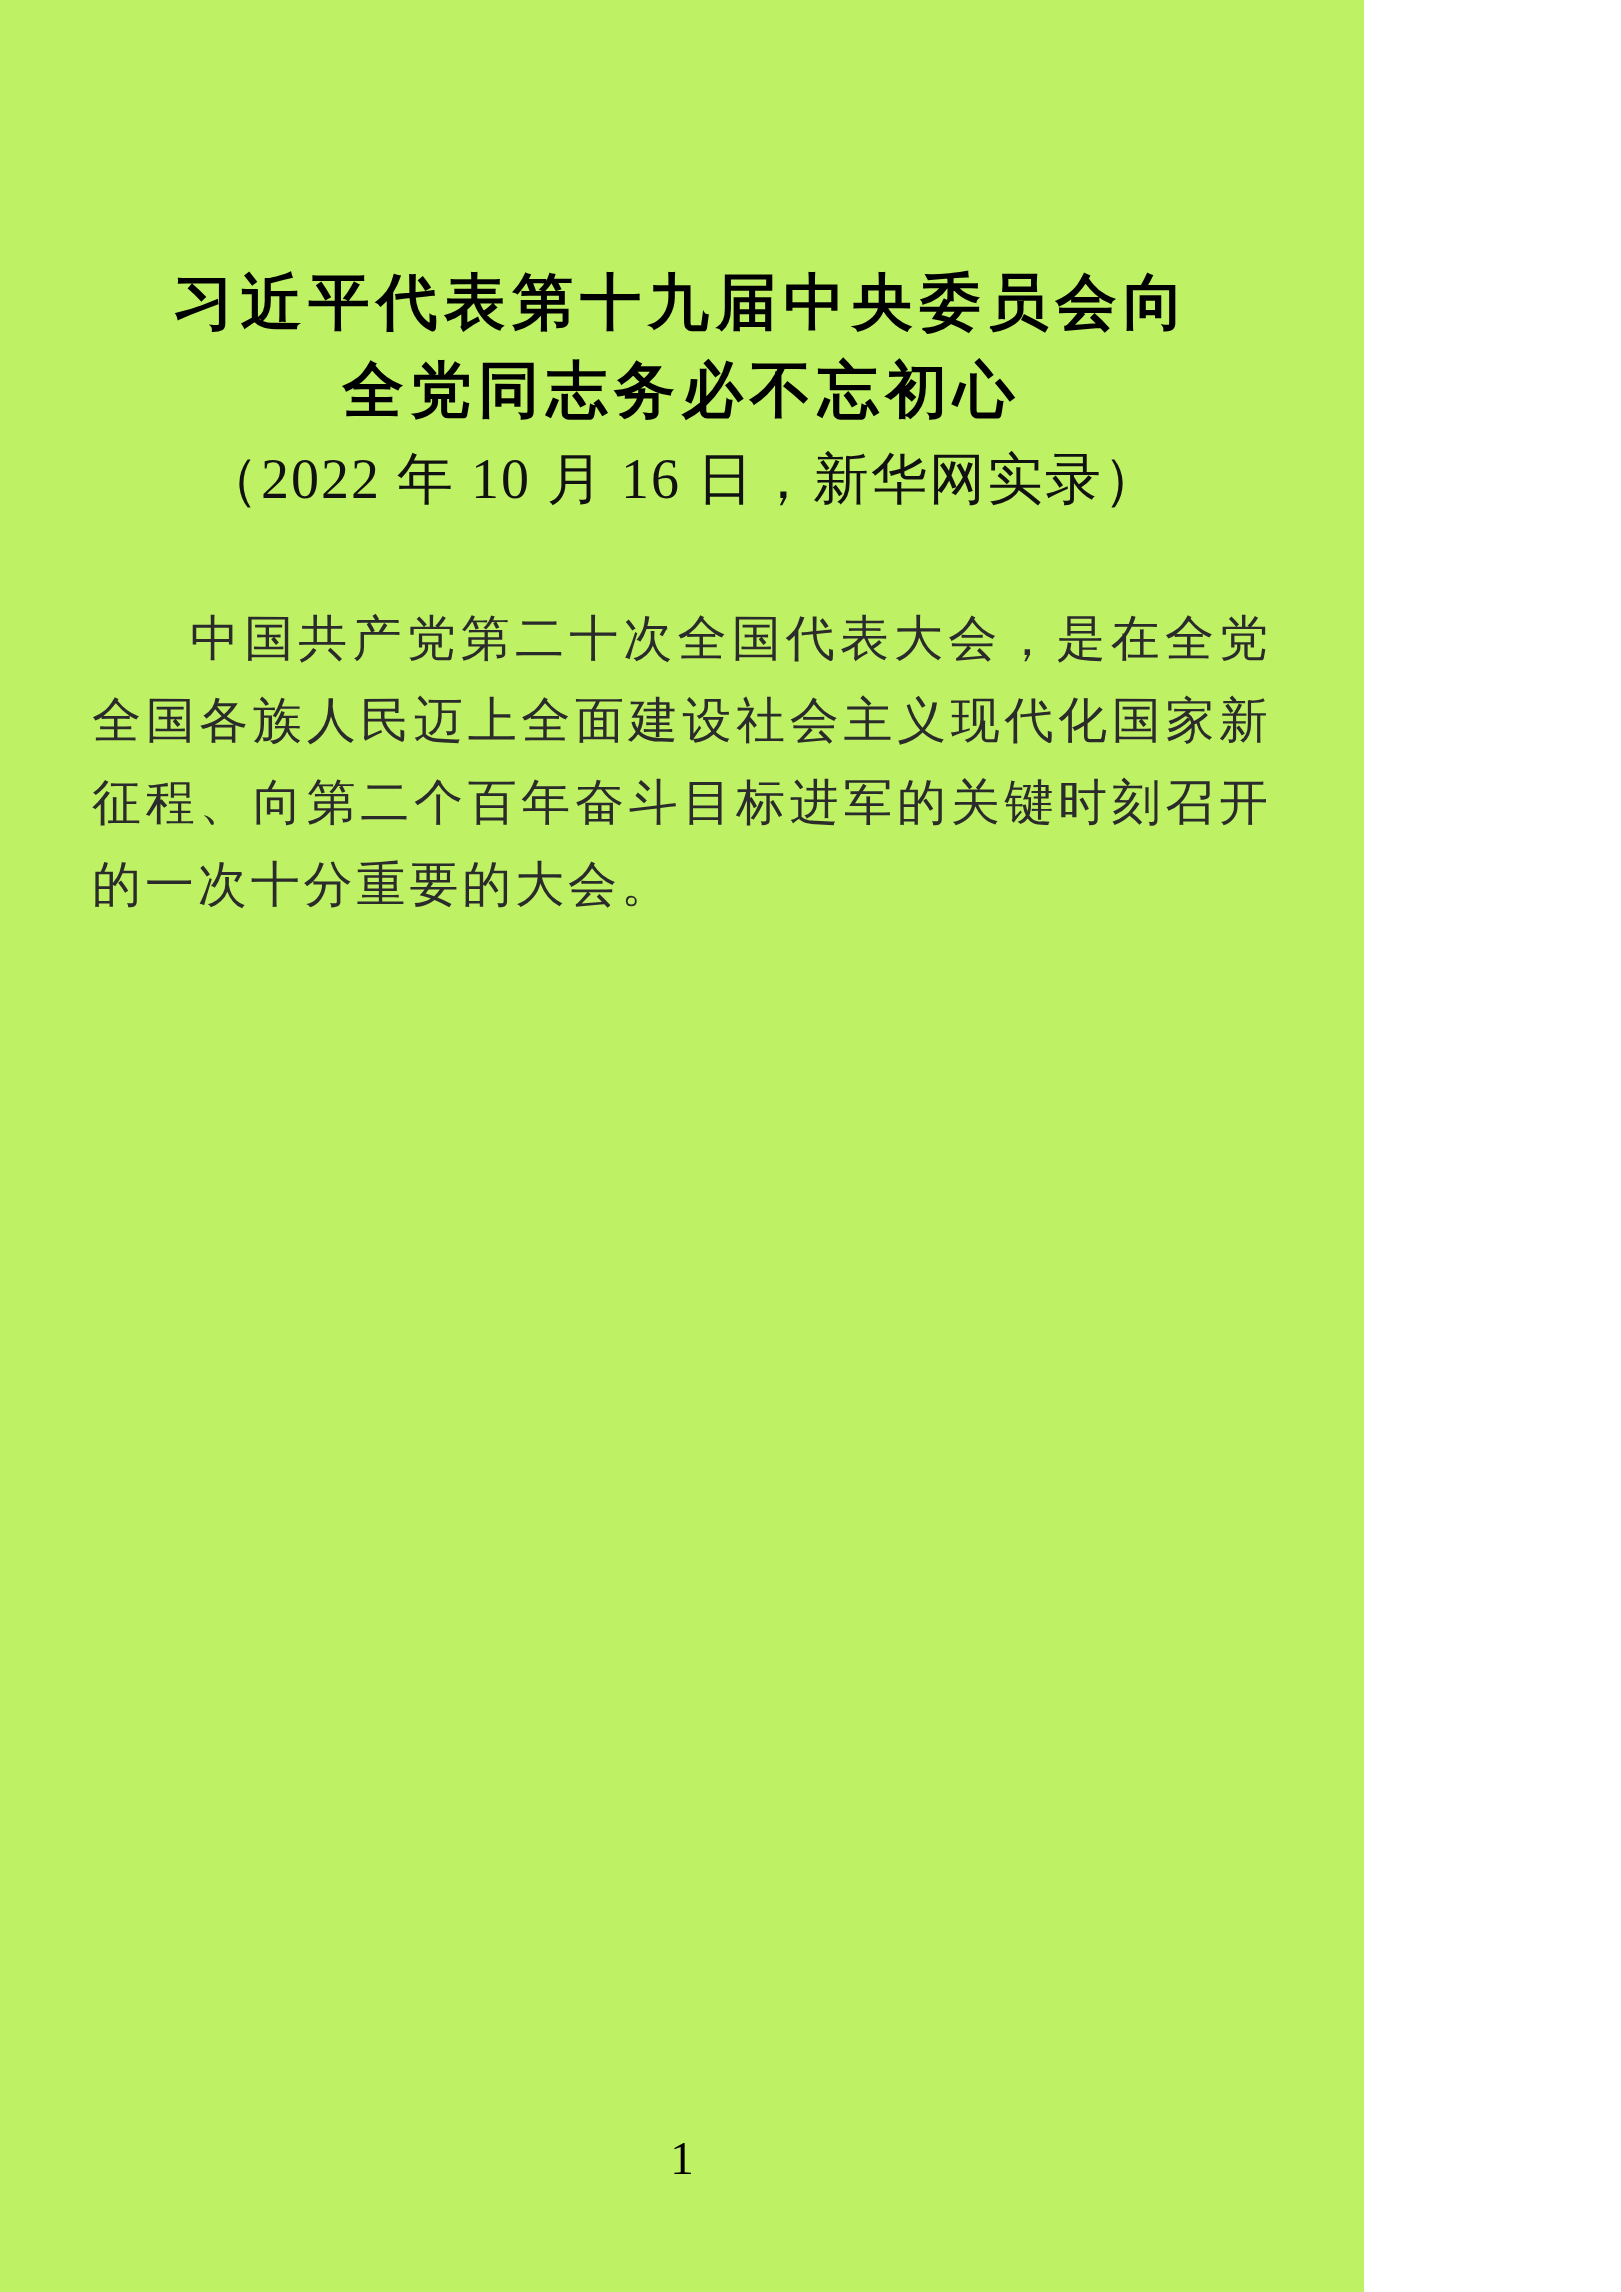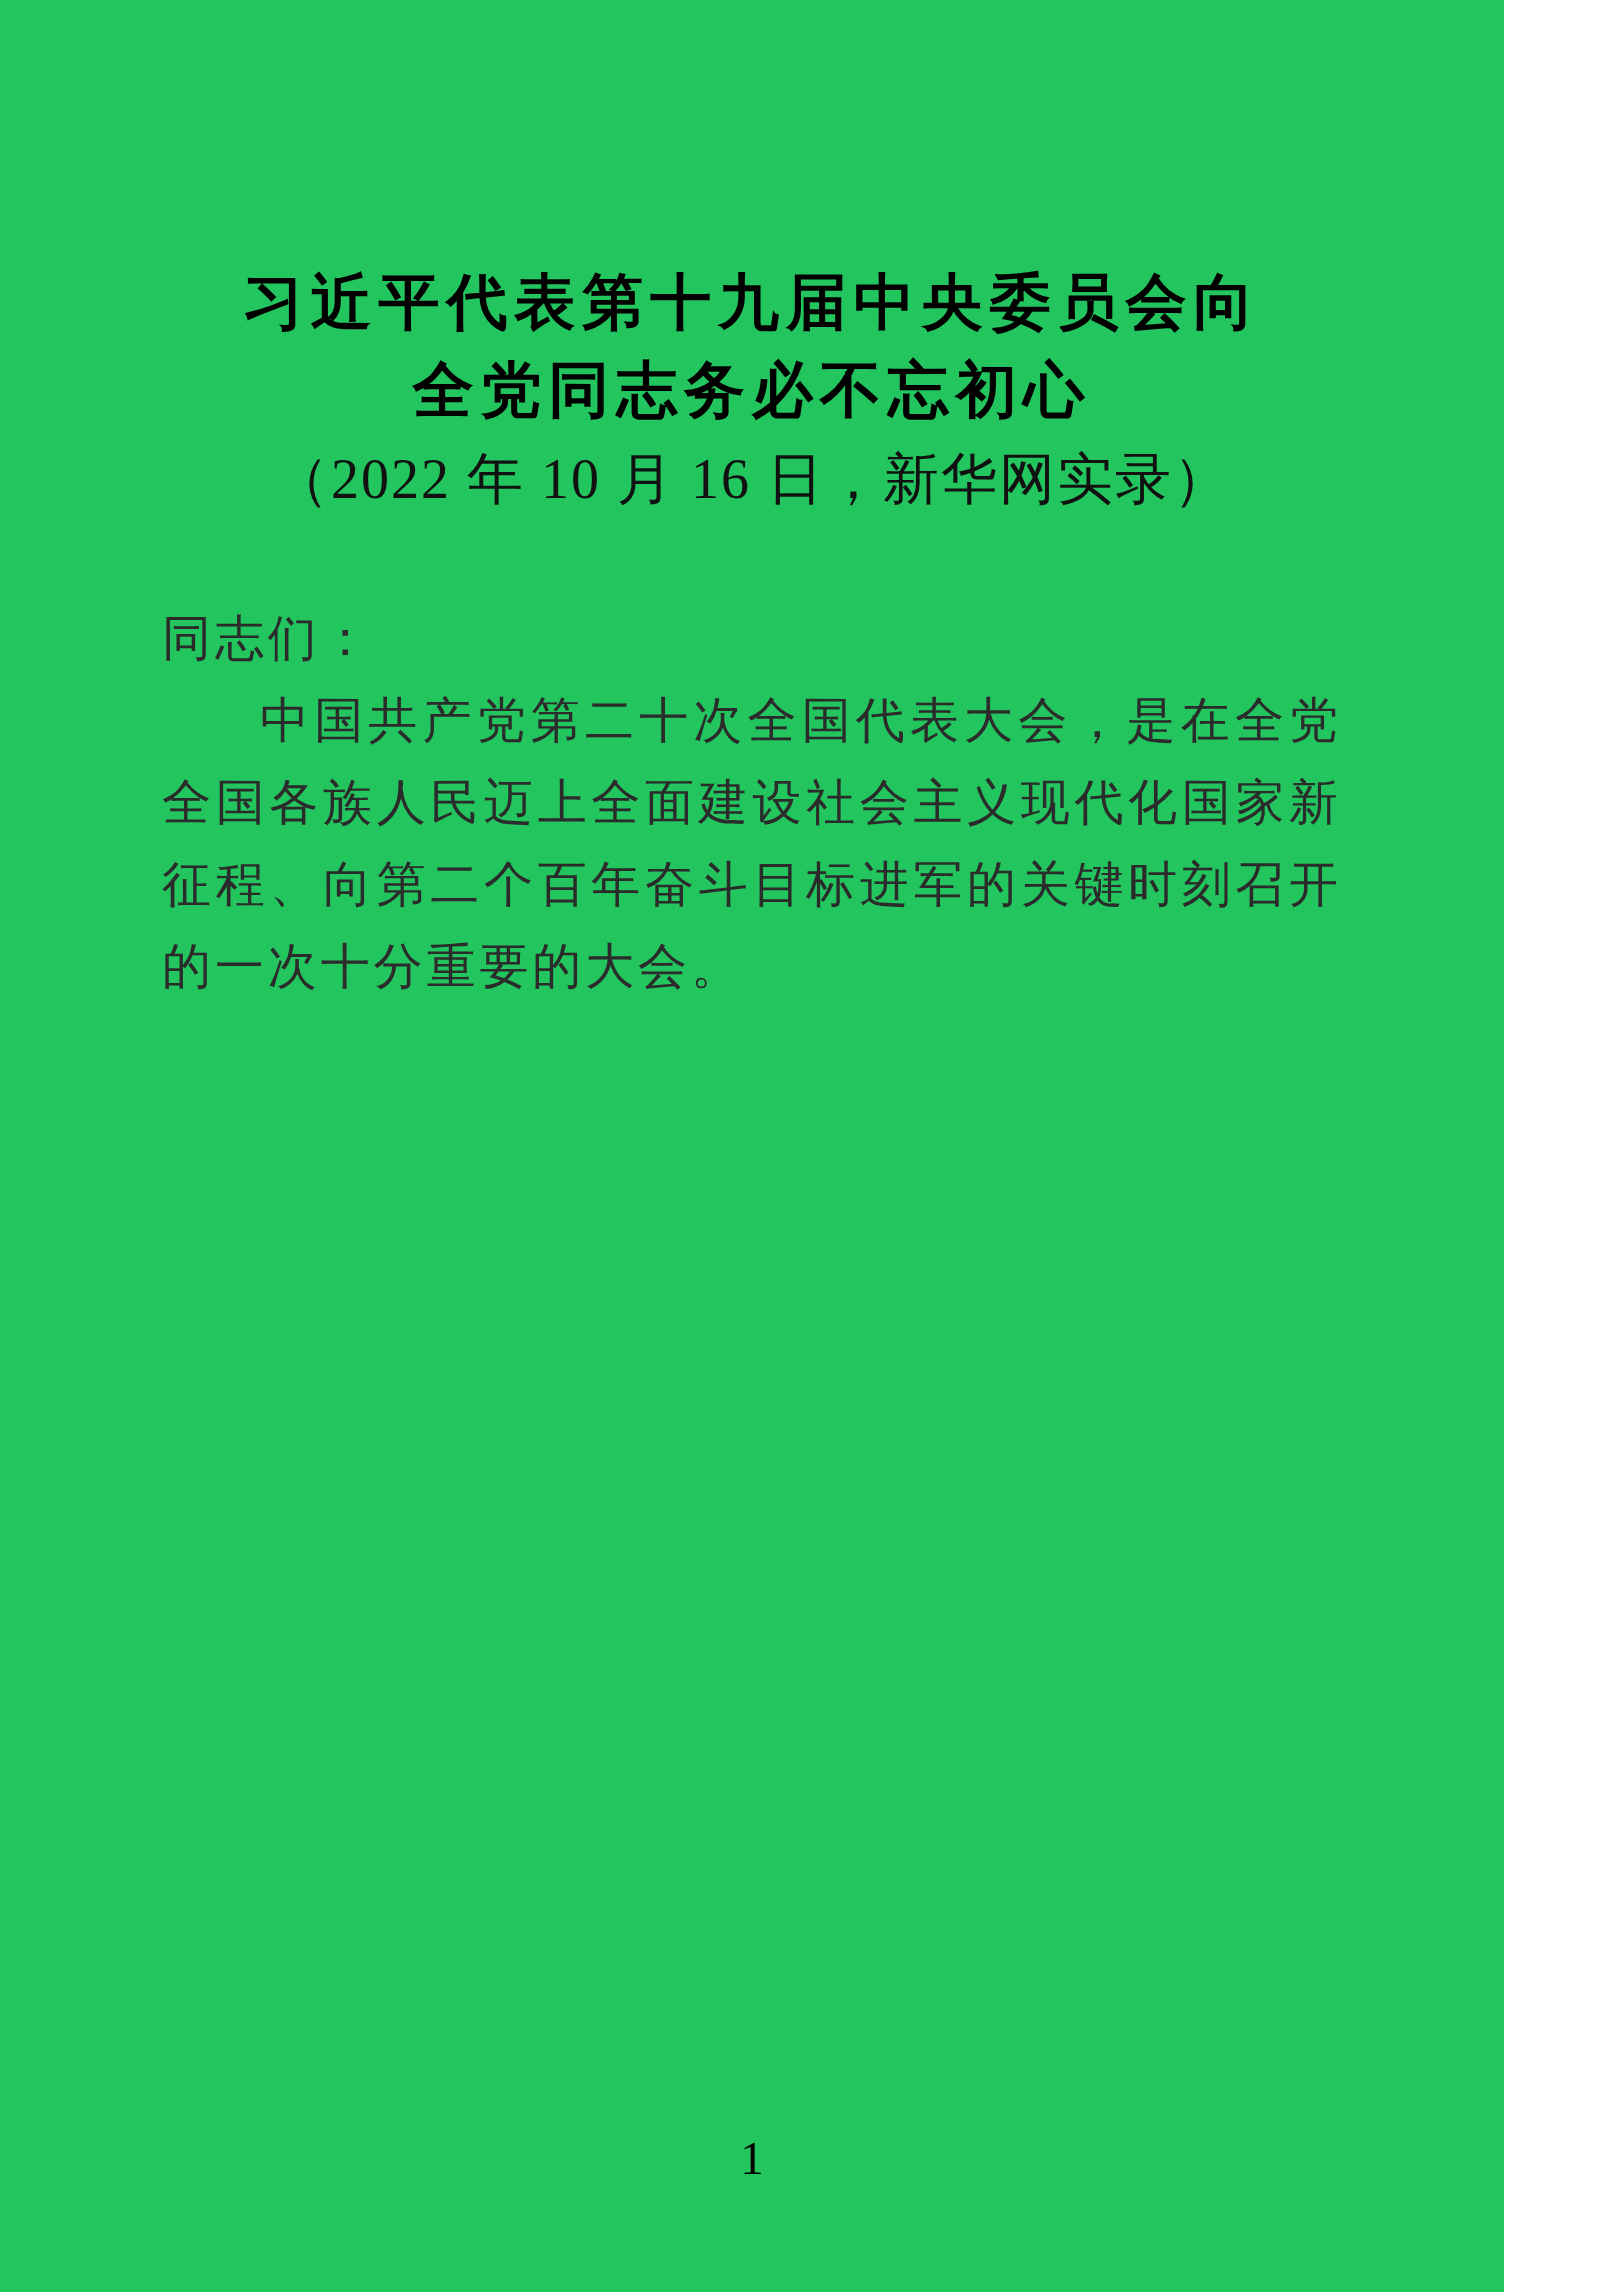--- a/index.html
+++ b/index.html
@@ -8,23 +8,23 @@
     background: #ffffff;
   }
   body {
     width: 1621px;
     height: 2293px;
     overflow: hidden;
     font-family: "Liberation Serif", serif;
   }
   .page {
     position: relative;
-    width: 1504px;
+    width: 1364px;
     height: 2293px;
-    background: #22c55e;
+    background: #bef264;
   }
   .content {
     width: 1180px;
     margin: 0 auto;
   }
   .title {
     margin: 0;
     padding-top: 259px;
     text-align: center;
     font-size: 61px;
@@ -86,21 +86,20 @@
   <div class="content">
 
     <h1 class="title">
       <span class="title-line">习近平代表第十九届中央委员会向</span>
       <span class="title-line">全党同志务必不忘初心</span>
     </h1>
 
     <div class="subtitle">（2022 年 10 月 16 日，新华网实录）</div>
 
     <div class="body-text">
-      <p class="para">同志们：</p>
       <p class="para indent">中国共产党第二十次全国代表大会，是在全党全国各族人民迈上全面建设社会主义现代化国家新征程、向第二个百年奋斗目标进军的关键时刻召开的一次十分重要的大会。</p>
     </div>
 
   </div>
 
   <div class="page-number">1</div>
 </div>
 
 
 </body></html>

